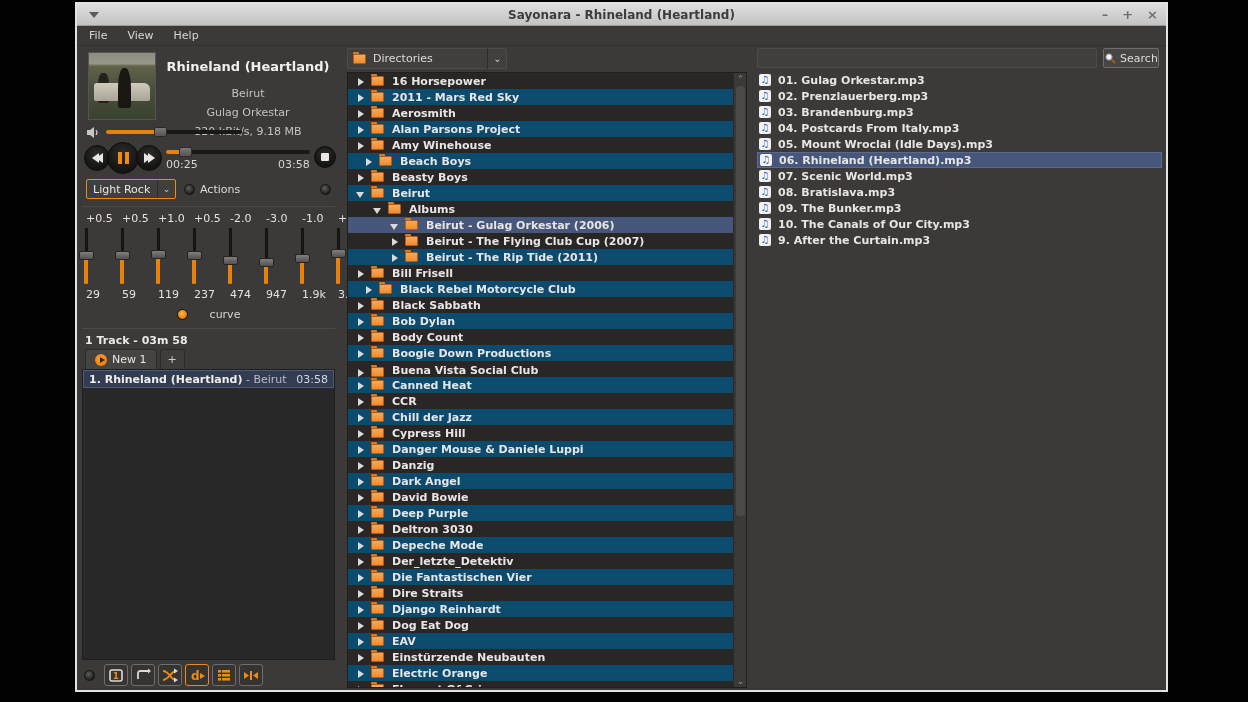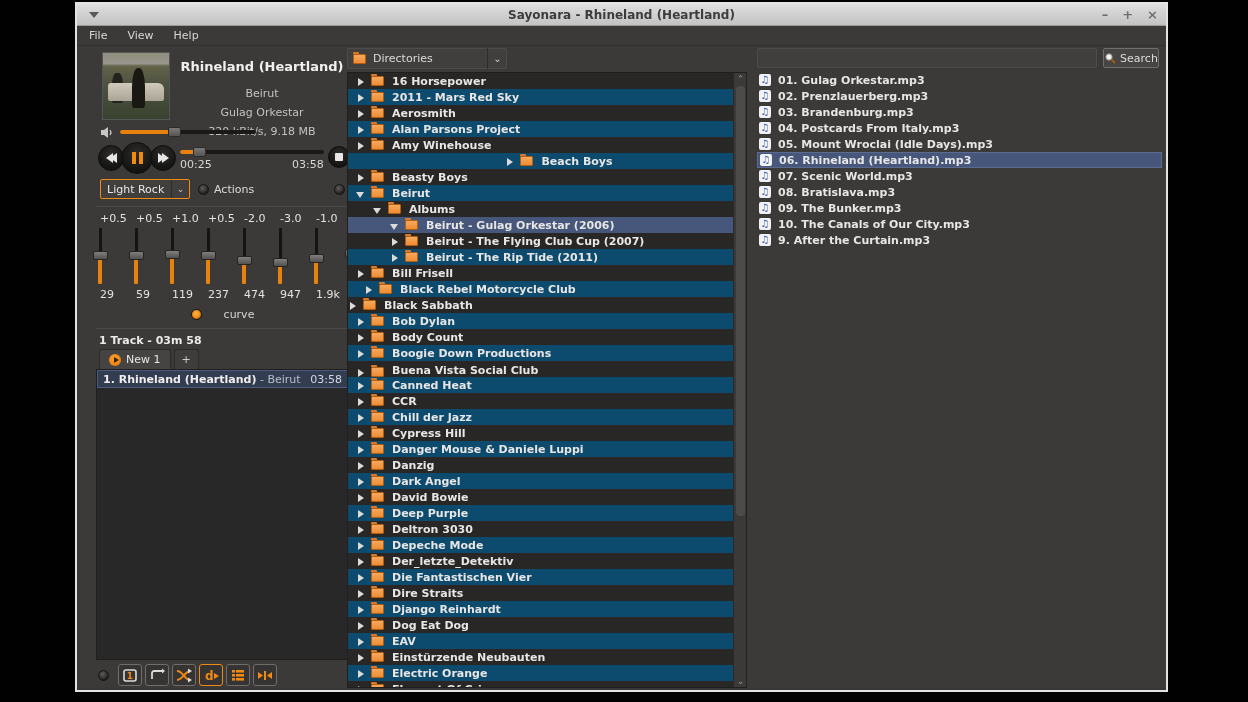--- a/index.html
+++ b/index.html
@@ -18,21 +18,21 @@
   .tb-controls { position:absolute; right:8px; top:0; height:22px; display:flex; gap:14px; align-items:center; }
   .tb-btn { color:#6e6e6e; font-size:13px; font-weight:bold; line-height:22px; cursor:default; }
   
   .menubar { height:20px; background:#3b3a39; display:flex; align-items:center; gap:20px;
              padding-left:12px; border-bottom:1px solid #323130; }
   .menu-item { color:#d8d6d4; font-size:11px; }
   
   .content { position:relative; height:642px; background:#3b3a39; }
   .panel { position:absolute; top:0; height:642px; }
   
-  #left-panel { left:19px; width:253px; }
+  #left-panel { left:5px; width:253px; }
   .art { position:absolute; left:6px; top:6px; width:68px; height:68px; border:1px solid #555;
     background:linear-gradient(180deg,#8f8d7c 0%,#98968c 16%,#636349 20%,#4e5340 46%,#39422e 100%);
     overflow:hidden; }
   .art .car { position:absolute; left:8%; top:46%; width:84%; height:26%;
     background:linear-gradient(180deg,#cfcabb,#a9a495); border-radius:3px 6px 2px 2px; }
   .art .fig1 { position:absolute; left:14%; top:30%; width:16%; height:46%;
     background:#23221c; border-radius:40% 40% 10% 10%; }
   .art .fig2 { position:absolute; left:44%; top:22%; width:20%; height:62%;
     background:#191813; border-radius:45% 45% 12% 12%; }
   .np-title { position:absolute; left:80px; top:13px; width:172px; text-align:center;
@@ -409,21 +409,21 @@
             <div class="tree-row alt" style="padding-left: 8px;">
               <span class="expander col"></span>
               <span class="folder"></span>
               <span>Alan Parsons Project</span>
             </div>
             <div class="tree-row" style="padding-left: 8px;">
               <span class="expander col"></span>
               <span class="folder"></span>
               <span>Amy Winehouse</span>
             </div>
-            <div class="tree-row alt" style="padding-left: 24px; justify-content: center;">
+            <div class="tree-row alt" style="padding-left: 16px;">
               <span class="expander col"></span>
               <span class="folder"></span>
               <span>Beach Boys</span>
             </div>
             <div class="tree-row" style="padding-left: 8px;">
               <span class="expander col"></span>
               <span class="folder"></span>
               <span>Beasty Boys</span>
             </div>
             <div class="tree-row alt" style="padding-left: 8px;">
@@ -454,21 +454,21 @@
             <div class="tree-row" style="padding-left: 8px;">
               <span class="expander col"></span>
               <span class="folder"></span>
               <span>Bill Frisell</span>
             </div>
             <div class="tree-row alt" style="padding-left: 16px;">
               <span class="expander col"></span>
               <span class="folder"></span>
               <span>Black Rebel Motorcycle Club</span>
             </div>
-            <div class="tree-row" style="">
+            <div class="tree-row" style="padding-left: 8px;">
               <span class="expander col"></span>
               <span class="folder"></span>
               <span>Black Sabbath</span>
             </div>
             <div class="tree-row alt" style="padding-left: 8px;">
               <span class="expander col"></span>
               <span class="folder"></span>
               <span>Bob Dylan</span>
             </div>
             <div class="tree-row" style="padding-left: 8px;">

